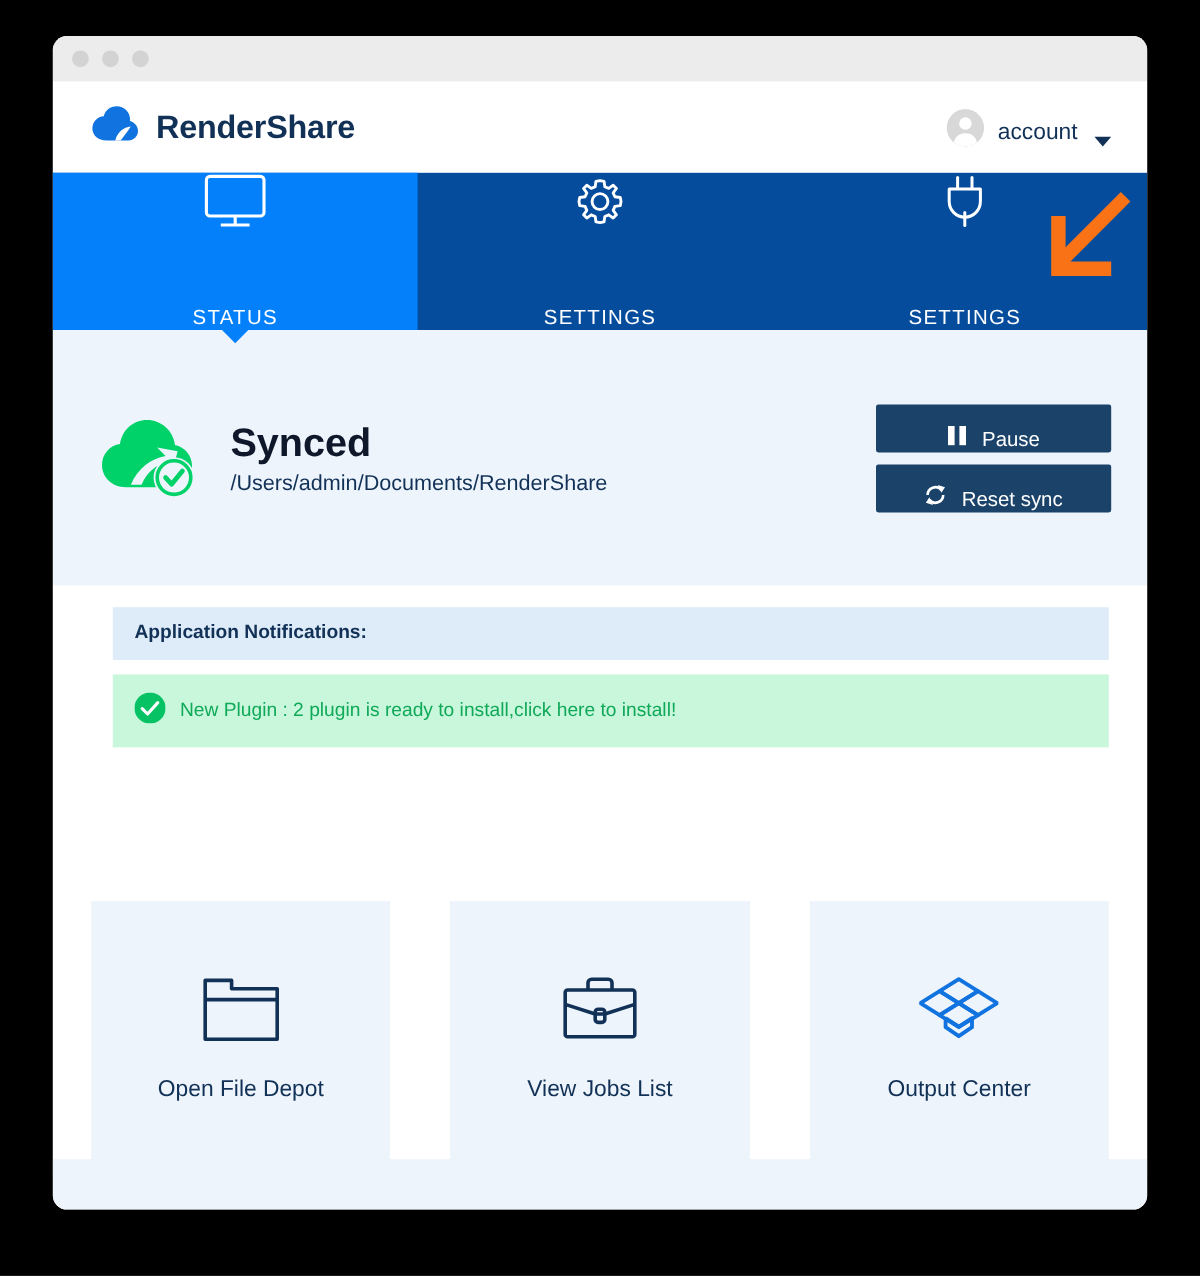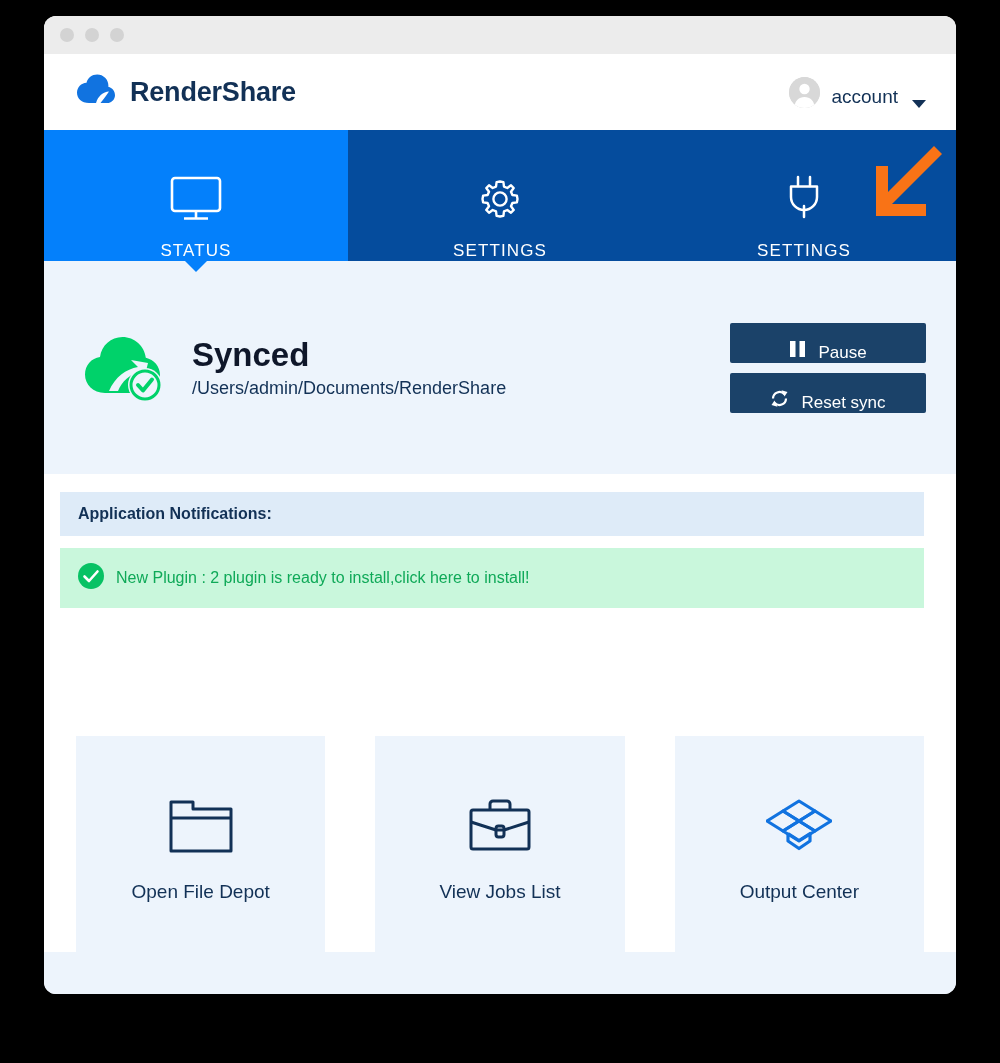--- a/index.html
+++ b/index.html
@@ -12,21 +12,21 @@
 
   .desktop {
     position: relative;
     width: 1000px; height: 1063px;
     background: #000000;
   }
 
   
   .window {
     position: absolute;
-    left: 44px; top: 16px;
+    left: 44px; top: 30px;
     width: 912px; height: 978px;
     background: #ffffff;
     border-radius: 12px;
     overflow: hidden;
     box-shadow: 0 18px 50px rgba(0,0,0,0.55);
   }
 
   
   .titlebar {
     height: 38px;
@@ -71,21 +71,21 @@
     display: flex;
     height: 131px;
     background: #054C9D;
     position: relative;
   }
   .tab {
     flex: 1;
     display: flex;
     flex-direction: column;
     align-items: center;
-    justify-content: flex-end;
+    justify-content: space-between;
     gap: 14px;
     cursor: pointer;
     position: relative;
     color: #ffffff;
   }
   .tab.active { background: #0480FB; }
   .tab-label {
     font-size: 17px;
     letter-spacing: 1.1px;
     color: #ffffff;
@@ -135,21 +135,21 @@
     align-items: flex-end;
     justify-content: center;
     gap: 12px;
     font-size: 17px;
     font-family: "Liberation Sans", sans-serif;
     cursor: pointer;
     padding: 0 16px;
   }
 
   
-  .notif-wrap { padding: 18px 32px 0 16px; background: #ffffff; }
+  .notif-wrap { padding: 18px 32px 0 50px; background: #ffffff; }
   .notif-header {
     background: #DEEBF8;
     padding: 13px 18px;
     font-size: 16px;
     font-weight: bold;
     color: #123156;
   }
   .notif-row {
     background: #C9F7DC;
     padding: 15px 18px;

